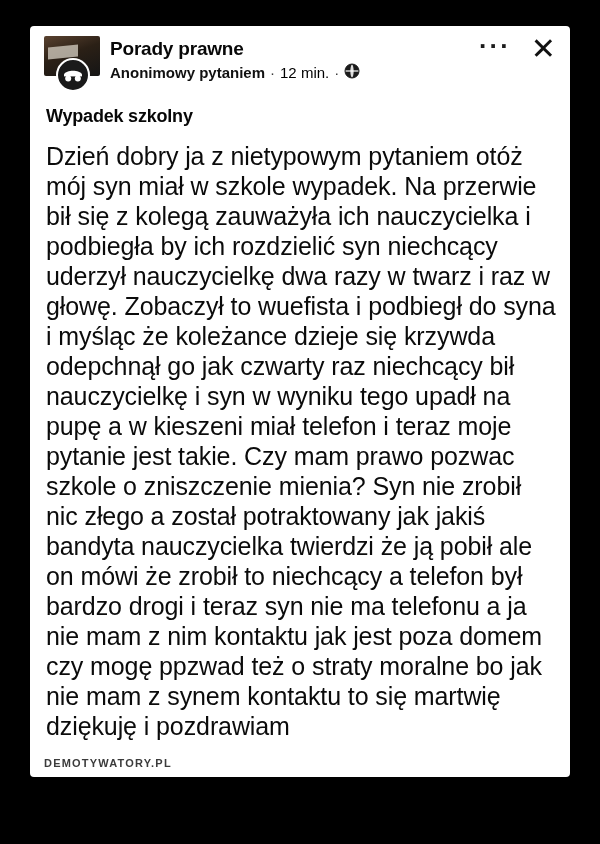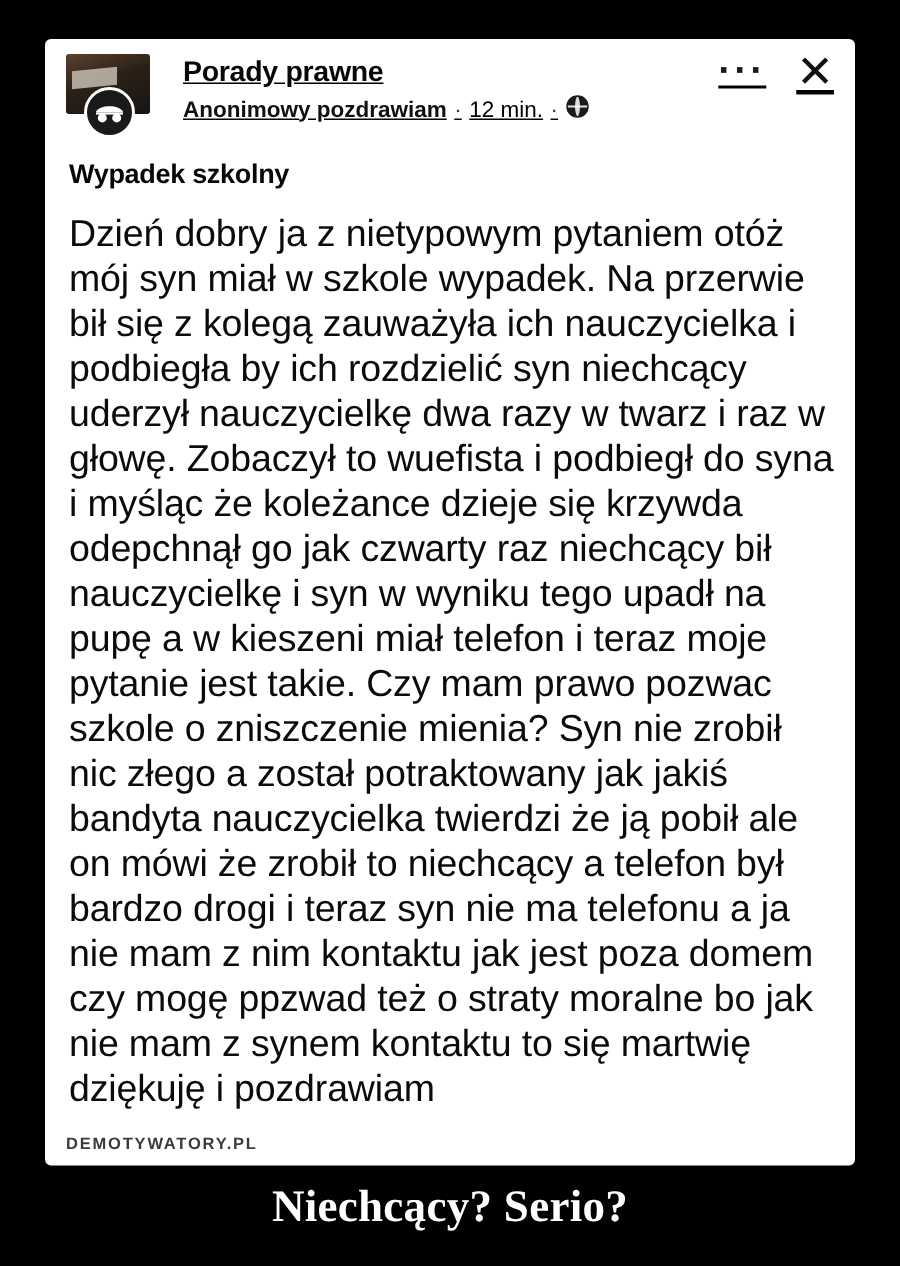--- a/index.html
+++ b/index.html
@@ -26,23 +26,22 @@
     top: 26px;
     width: 540px;
     background: #ffffff;
     border-radius: 4px;
     box-sizing: border-box;
     padding: 10px 14px 4px 14px;
   }
   .post-header {
     display: flex;
     align-items: flex-start;
-    gap: 22px;
+    gap: 10px;
     padding-bottom: 4px;
-    text-decoration: underline;
   }
   .avatar-wrap {
     position: relative;
     width: 56px;
     height: 56px;
     flex: 0 0 56px;
   }
   .avatar {
     width: 56px;
     height: 40px;
@@ -185,21 +184,21 @@
             <rect x="1" y="7" width="18" height="1.4" fill="#ffffff"></rect>
             <circle cx="5.2" cy="10.6" r="3" fill="#ffffff"></circle>
             <circle cx="14.8" cy="10.6" r="3" fill="#ffffff"></circle>
           </svg>
         </div>
       </div>
 
       <div class="header-text">
         <div class="title-row">Porady prawne</div>
         <div class="meta-row">
-          <span>Anonimowy pozdrawiam</span>
+          <span>Anonimowy pytaniem</span>
           <span class="meta-sep">·</span>
           <span class="meta-time">12 min.</span>
           <span class="meta-sep">·</span>
           <span class="globe-icon">
             <svg width="16" height="16" viewBox="0 0 16 16" aria-hidden="true">
               <circle cx="8" cy="8" r="7" fill="#1b1b1b"></circle>
               <path d="M8 1.2 C10.2 3.2 10.2 12.8 8 14.8 C5.8 12.8 5.8 3.2 8 1.2 Z" fill="#ffffff" opacity="0.85"></path>
               <rect x="1.1" y="7.3" width="13.8" height="1.4" fill="#ffffff" opacity="0.85"></rect>
               <circle cx="8" cy="8" r="7" fill="none" stroke="#1b1b1b" stroke-width="1"></circle>
             </svg>
@@ -217,15 +216,14 @@
     <div class="post-title">Wypadek szkolny</div>
 
     <div class="post-body">Dzień dobry ja z nietypowym pytaniem otóż mój syn miał w szkole wypadek. Na przerwie bił się z kolegą zauważyła ich nauczycielka i podbiegła by ich rozdzielić syn niechcący uderzył nauczycielkę dwa razy w twarz i raz w głowę. Zobaczył to wuefista i podbiegł do syna i myśląc że koleżance dzieje się krzywda odepchnął go jak czwarty raz niechcący bił nauczycielkę i syn w wyniku tego upadł na pupę a w kieszeni miał telefon i teraz moje pytanie jest takie. Czy mam prawo pozwac szkole o zniszczenie mienia? Syn nie zrobił nic złego a został potraktowany jak jakiś bandyta nauczycielka twierdzi że ją pobił ale on mówi że zrobił to niechcący a telefon był bardzo drogi i teraz syn nie ma telefonu a ja nie mam z nim kontaktu jak jest poza domem czy mogę ppzwad też o straty moralne bo jak nie mam z synem kontaktu to się martwię dziękuję i pozdrawiam</div>
 
     <div class="watermark-wrap">
       <span class="watermark">DEMOTYWATORY.PL</span>
     </div>
 
   </div>
 
-  <div class="caption">Niechcący? Serio?</div>
 
 </div>
 
 </body></html>

